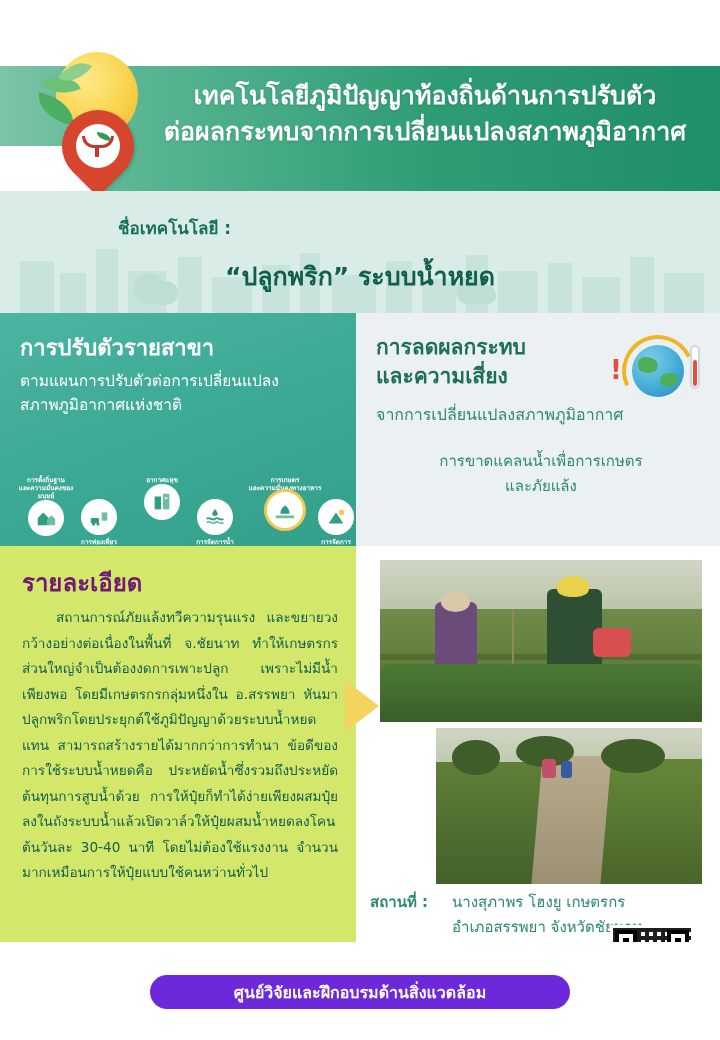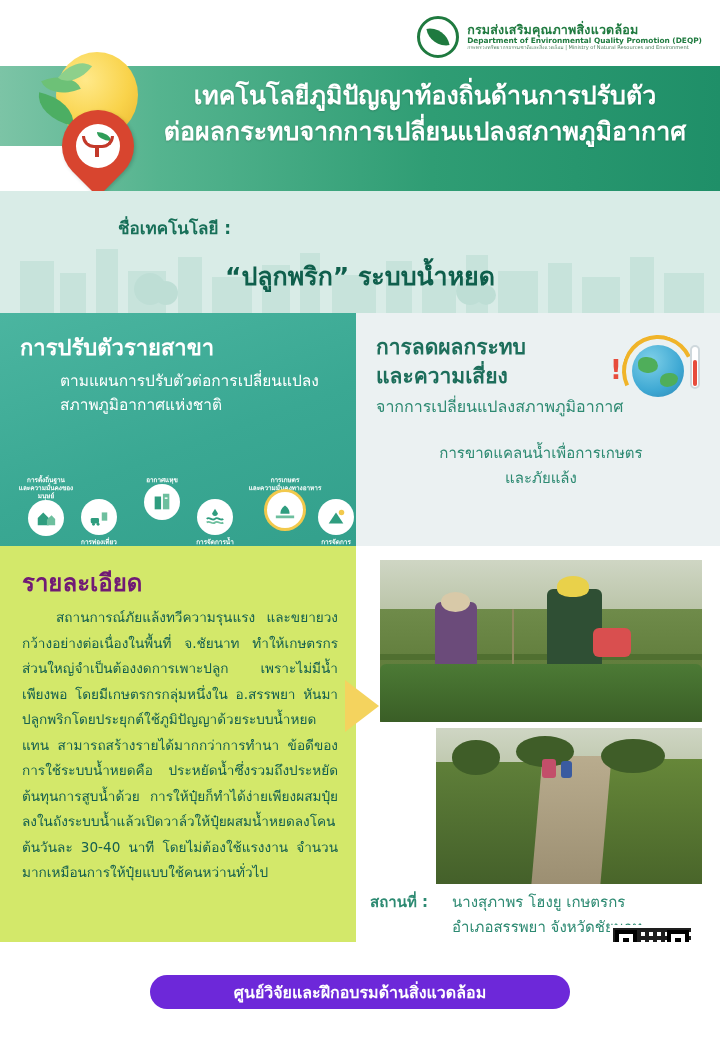--- a/index.html
+++ b/index.html
@@ -152,21 +152,21 @@
   }
   .panel-right {
     position: absolute;
     left: 356px; top: 313px; width: 368px; height: 233px;
     background: #ebf1f2;
     padding: 20px 18px 0 20px;
   }
   .pl-h1 { color:#ffffff; font-size: 22px; font-weight: bold; line-height: 1.35; }
   .pl-sub { color:#ffffff; font-size: 15.5px; line-height: 1.55; margin-top: 6px; }
   .pr-h1 { color:#1d6e5b; font-size: 21px; font-weight: bold; line-height: 1.38; }
-  .pr-sub { color:#2d8a72; font-size: 16px; line-height: 1.5; margin-top: 4px; }
+  .pr-sub { color:#2d8a72; font-size: 16px; line-height: 1.5; margin-top: 12px; }
   .pr-note {
     margin-top: 22px; text-align: center;
     color:#2d8a72; font-size: 15px; line-height: 1.7;
   }
 
   
   .icon-row {
     position: absolute; left: 14px; top: 140px; width: 330px; height: 85px;
   }
   .icat {
@@ -314,30 +314,20 @@
     border-radius: 17px;
     display: flex; align-items: center; justify-content: center;
     color: #ffffff; font-size: 16px; font-weight: bold;
   }
 </style>
 </head>
 <body>
 
 <div class="poster">
 
-  <div class="logo-row">
-    <div class="logo-mark">
-      <div class="leaf"></div>
-    </div>
-    <div class="logo-text">
-      <div class="l1">กรมส่งเสริมคุณภาพสิ่งแวดล้อม</div>
-      <div class="l2">Department of Environmental Quality Promotion (DEQP)</div>
-      <div class="l3">กระทรวงทรัพยากรธรรมชาติและสิ่งแวดล้อม | Ministry of Natural Resources and Environment</div>
-    </div>
-  </div>
 
   <div class="title-band"></div>
   <div class="title-band-inner">
     <div class="t1">เทคโนโลยีภูมิปัญญาท้องถิ่นด้านการปรับตัว</div>
     <div class="t2">ต่อผลกระทบจากการเปลี่ยนแปลงสภาพภูมิอากาศ</div>
   </div>
 
   <div class="bulb-wrap">
     <div class="bulb"></div>
     <div class="bulb-neck"></div>
@@ -381,21 +371,21 @@
         <circle cx="470" cy="64" r="14"></circle>
         <circle cx="486" cy="68" r="10"></circle>
       </g>
     </svg>
   </div>
   <div class="name-label">ชื่อเทคโนโลยี :</div>
   <div class="name-value">“ปลูกพริก” ระบบน้ำหยด</div>
 
   <div class="panel-left">
     <div class="pl-h1">การปรับตัวรายสาขา</div>
-    <div class="pl-sub" style="white-space: pre-line; margin-left: 40px;">ตามแผนการปรับตัวต่อการเปลี่ยนแปลง
+    <div class="pl-sub" style="white-space: pre-line;">ตามแผนการปรับตัวต่อการเปลี่ยนแปลง
 สภาพภูมิอากาศแห่งชาติ</div>
 
     <div class="icon-row">
       <div class="icat" style="left:0px; top:20px; width:64px;">
         <div class="cap">การตั้งถิ่นฐาน
 และความมั่นคงของมนุษย์</div>
         <div class="circ">
           <svg width="22" height="22" viewBox="0 0 24 24">
               <path d="M3 12l6-6 6 6v8H3z" fill="#2f9d7f"></path>
               <path d="M13 14l5-5 4 4v7h-9z" fill="#6dbf9e"></path>

